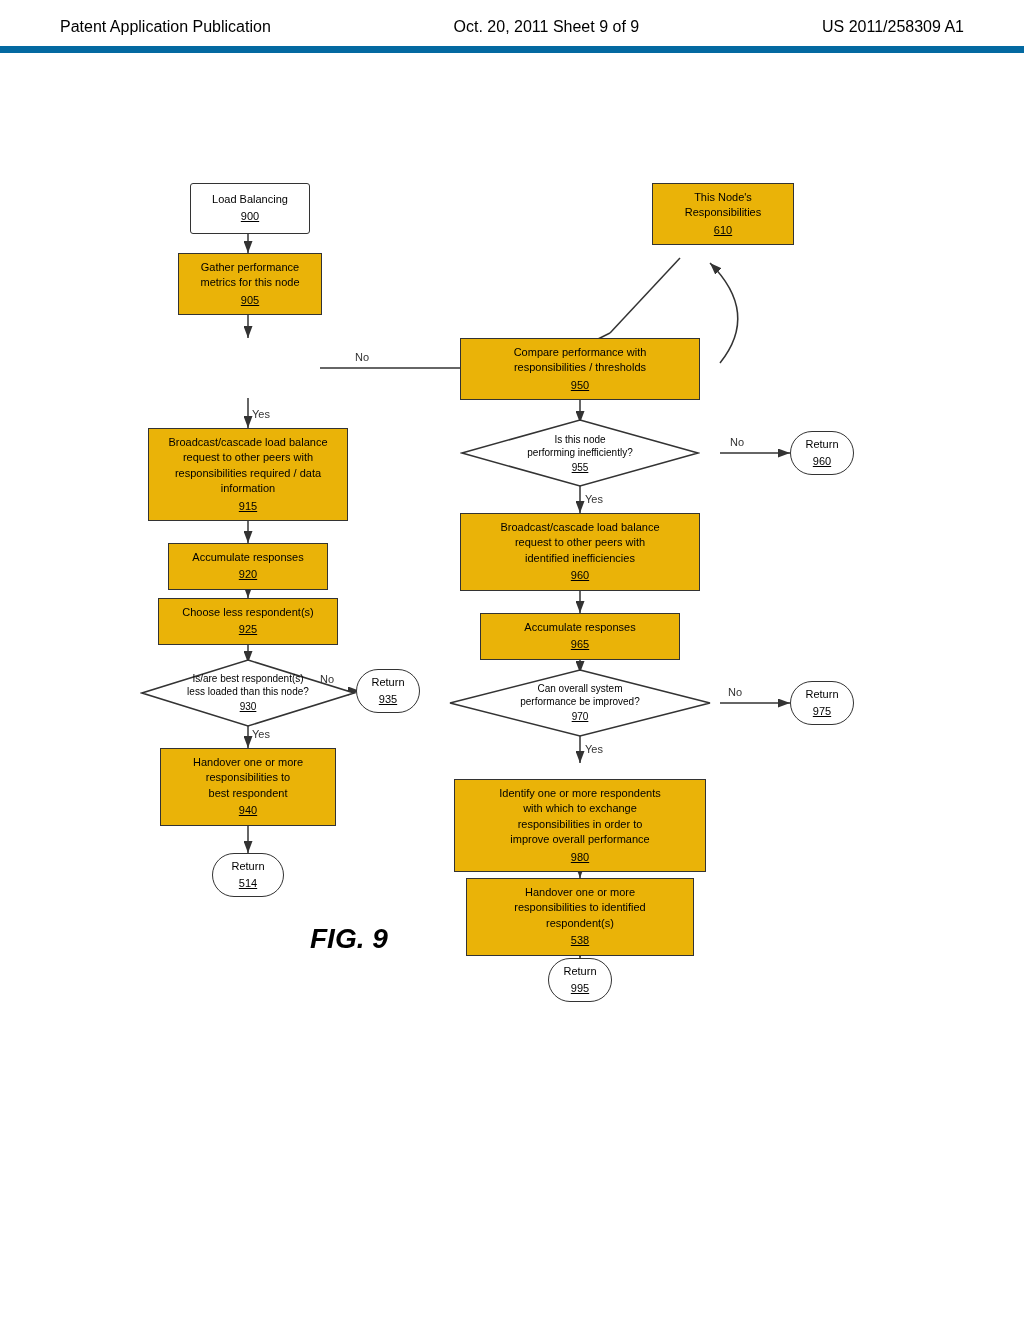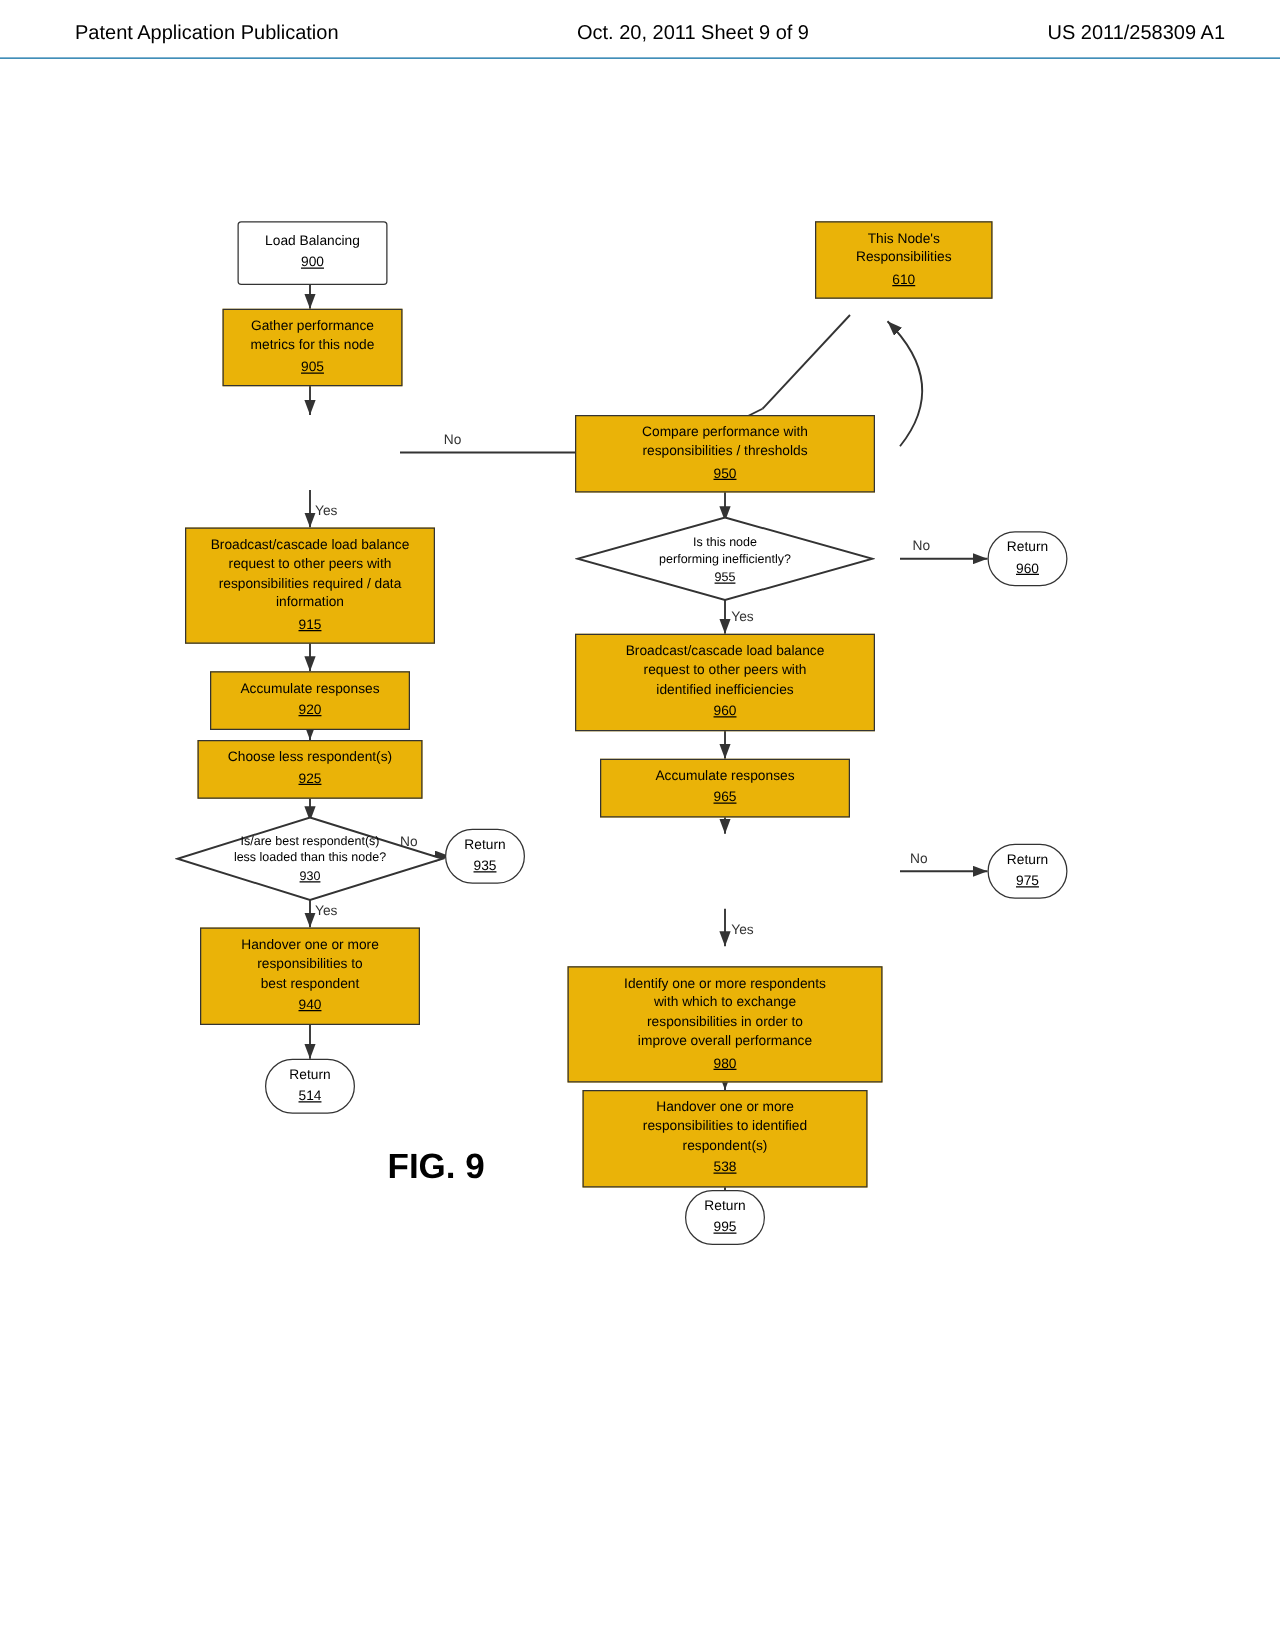--- a/index.html
+++ b/index.html
@@ -10,22 +10,22 @@
       min-height: 1320px;
       position: relative;
       overflow-x: hidden;
     }
 
     
     .header {
       display: flex;
       justify-content: space-between;
       align-items: center;
-      padding: 18px 44px 10px 60px;
-      border-bottom: 1px solid #0369a1;
+      padding: 18px 60px 10px 60px;
+      border-bottom: 7px solid #0369a1;
     }
 
     
     .diagram {
       position: relative;
       width: 100%;
       height: 1230px;
     }
 
     
@@ -65,20 +65,21 @@
       top: 0; left: 0;
       width: 100%;
       height: 100%;
       pointer-events: none;
     }
 
     .fig-label {
       position: absolute;
       font-size: 28px;
       font-weight: bold;
+      font-style: italic;
     }
   </style>
 </head>
 <body>
 
 <div class="header">
   <span>Patent Application Publication</span>
   <span>Oct. 20, 2011    Sheet 9 of 9</span>
   <span>US 2011/258309 A1</span>
 </div>
@@ -224,20 +225,28 @@
   <div class="node node-rect" style="left:460px; top:460px; width:240px;">
     <span>Broadcast/cascade load balance<br>request to other peers with<br>identified inefficiencies</span>
     <span class="node-label">960</span>
   </div>
 
   <div class="node node-rect" style="left:480px; top:560px; width:200px;">
     <span>Accumulate responses</span>
     <span class="node-label">965</span>
   </div>
 
+  <div style="position:absolute; left:448px; top:615px; width:264px; height:70px;">
+    <svg width="264" height="70">
+      <polygon points="132,2 262,35 132,68 2,35" fill="white" stroke="#333" stroke-width="1.5"></polygon>
+      <text x="132" y="24" text-anchor="middle" font-size="10" font-family="Arial">Can overall system</text>
+      <text x="132" y="37" text-anchor="middle" font-size="10" font-family="Arial">performance be improved?</text>
+      <text x="132" y="52" text-anchor="middle" font-size="10" font-family="Arial" text-decoration="underline">970</text>
+    </svg>
+  </div>
 
   <div class="node node-rounded" style="left:790px; top:628px; width:64px; height:44px; border-radius:22px;">
     <span>Return</span>
     <span class="node-label">975</span>
   </div>
 
   <div class="node node-rect" style="left:454px; top:710px; width:252px;margin-top:16px;">
     <span>Identify one or more respondents<br>with which to exchange<br>responsibilities in order to<br>improve overall performance</span>
     <span class="node-label">980</span>
   </div>

